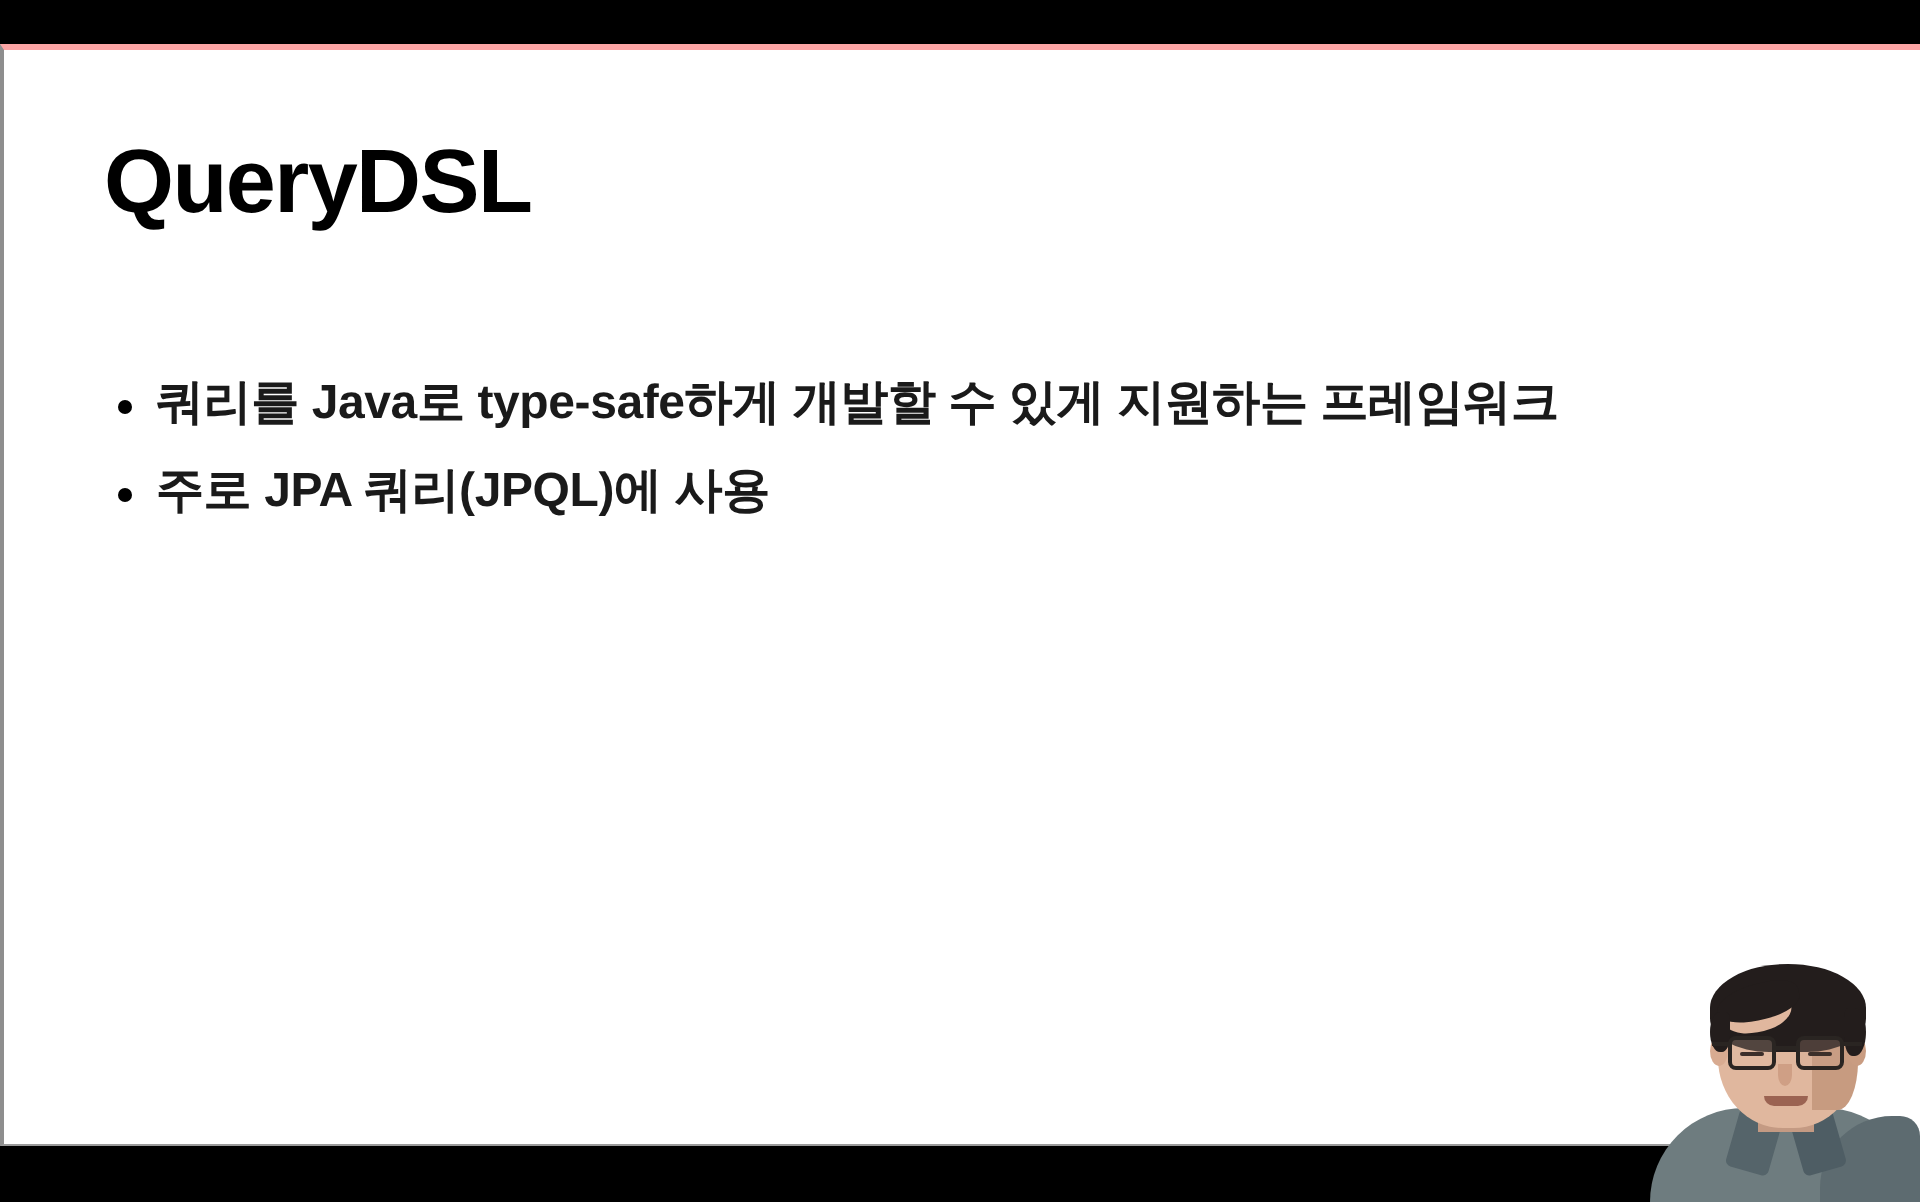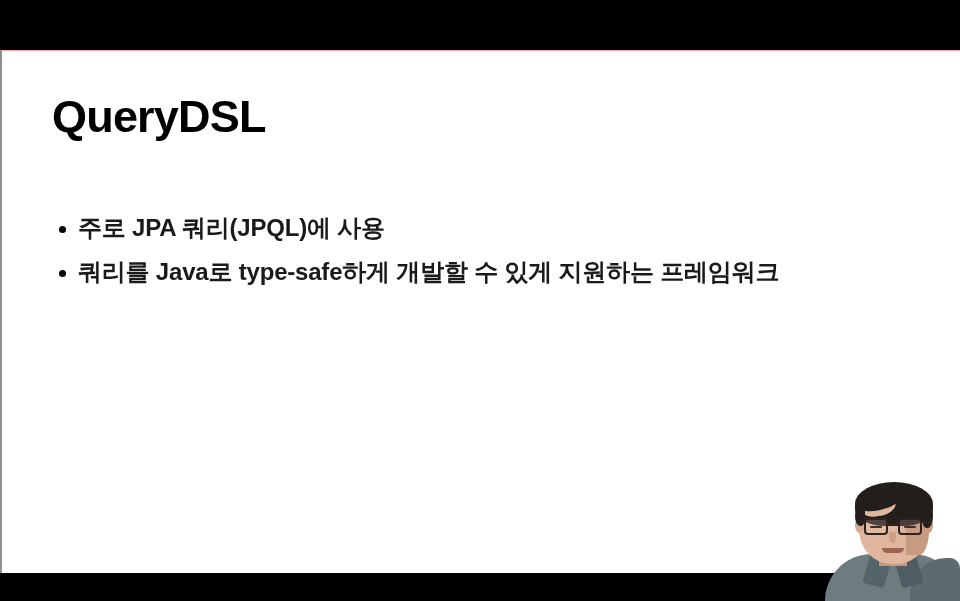--- a/index.html
+++ b/index.html
@@ -41,26 +41,25 @@
   }
 
   
   .slide {
     position: absolute;
     left: 0;
     top: 22px;
     width: 960px;
     height: 551px;
     background: #ffffff;
-    border-top: 1px solid #fca5a5;
+    border-top: 3px solid #fca5a5;
     border-left: 2px solid #8e8e8e;
     border-bottom: 1px solid #9a9a9a;
     box-sizing: border-box;
     z-index: 2;
-    margin-top: 28px;
   }
 
   .slide-title {
     position: absolute;
     left: 50px;
     top: 42px;
     font-size: 45px;
     font-weight: bold;
     color: #000000;
     letter-spacing: -0.8px;
@@ -347,25 +346,25 @@
 
   <div class="letterbox-top"></div>
 
   <div class="slide">
 
     <div class="slide-title">QueryDSL</div>
 
     <ul class="bullet-list">
       <li class="bullet-item">
         <span class="bullet-dot"></span>
-        <span>주로 JPA 쿼리(JPQL)에 사용</span>
+        <span>쿼리를 Java로 type-safe하게 개발할 수 있게 지원하는 프레임워크</span>
       </li>
       <li class="bullet-item">
         <span class="bullet-dot"></span>
-        <span>쿼리를 Java로 type-safe하게 개발할 수 있게 지원하는 프레임워크</span>
+        <span>주로 JPA 쿼리(JPQL)에 사용</span>
       </li>
     </ul>
 
   </div>
 
   <div class="letterbox-bottom"></div>
 
   <div class="webcam-overlay">
     <div class="cam-figure">
       <div class="cam-torso"></div>

